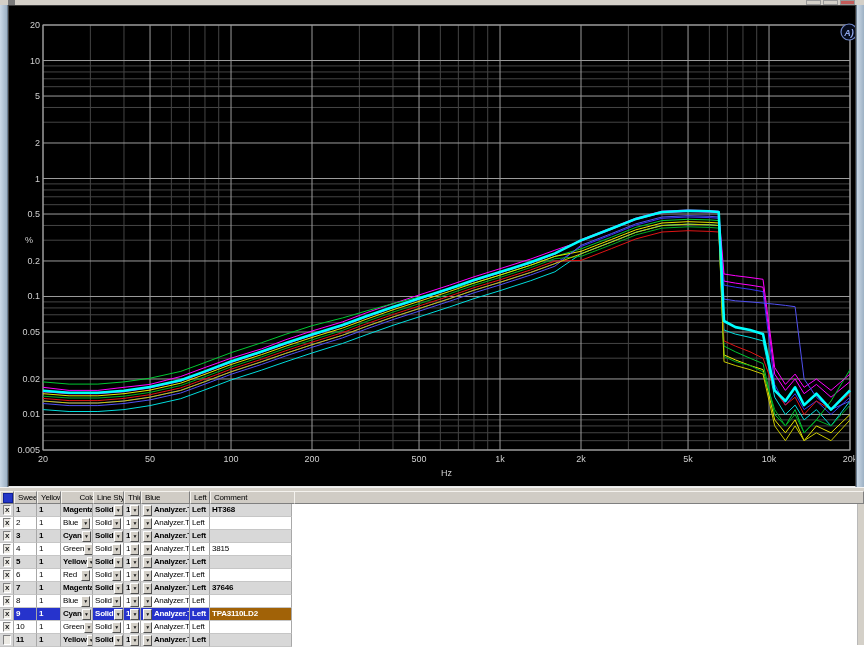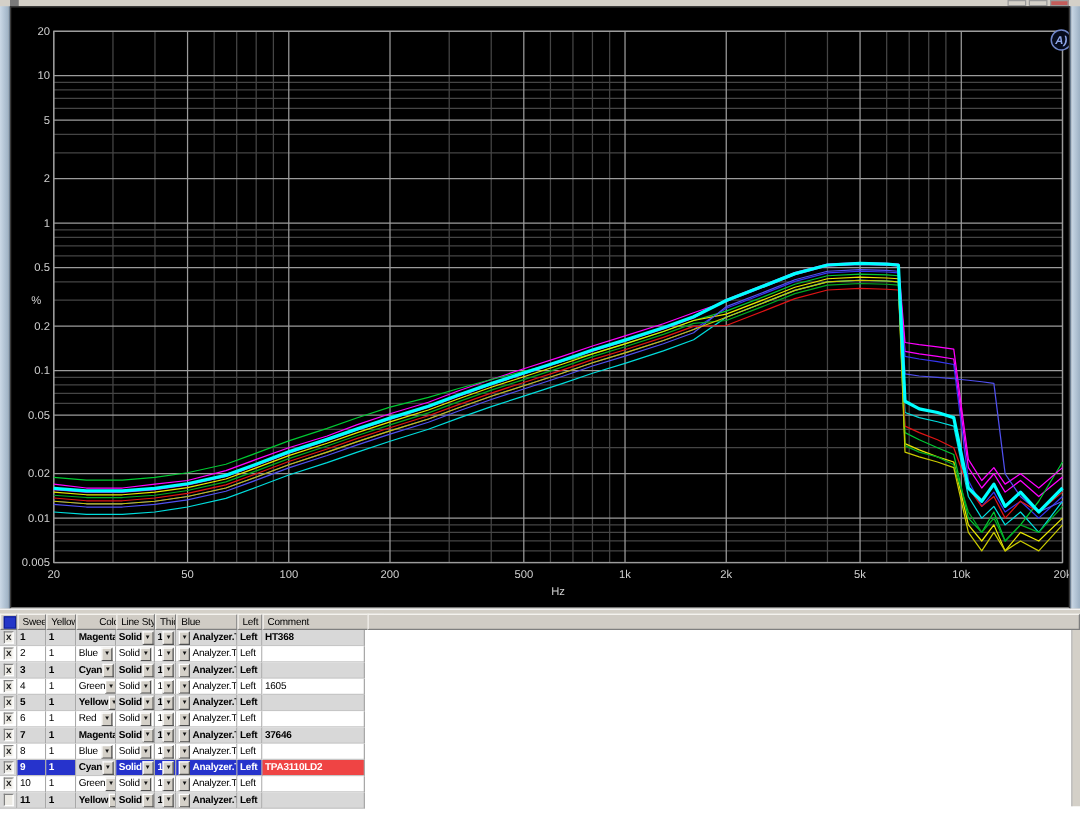--- a/index.html
+++ b/index.html
@@ -28,21 +28,21 @@
     white-space:nowrap;overflow:hidden;letter-spacing:-0.2px;}
   .corner-sq{position:absolute;left:2px;top:1px;width:10px;height:10px;background:#2436c8;border:1px solid #102098;}
   .trow{position:absolute;left:0;height:13px;width:292px;}
   .tcell{position:absolute;top:0;height:13px;font-size:8px;line-height:12px;color:#000;
     padding:0 2px;border-right:1px solid #a8a8a8;border-bottom:1px solid #c6c6c6;
     white-space:nowrap;overflow:hidden;display:flex;align-items:center;letter-spacing:-0.2px;}
   .tcell.bold{font-weight:bold;}
   .tcell.stripe{background:#d8d8d8;}
   .tcell.white{background:#ffffff;}
   .tcell.sel{background:#2633cc;color:#fff;}
-  .tcell.selcom{background:#ef4444;color:#fff;}
+  .tcell.selcom{background:#a16207;color:#fff;}
   .chkbox{width:10px;height:10px;margin-left:1px;background:#eceae4;border:1px solid;
     border-color:#808080 #ffffff #ffffff #808080;font-size:8px;font-weight:bold;line-height:8px;
     text-align:center;color:#222;}
   .dd{width:9px;height:11px;background:#d4d0c8;border:1px solid;border-color:#ffffff #505050 #505050 #ffffff;
     font-size:5px;color:#111;display:flex;align-items:center;justify-content:center;flex:0 0 auto;}
   .dd.right{margin-left:auto;}
   .dd.left{margin-right:2px;}
   .cellside-strip{position:absolute;left:857px;top:13px;width:7px;height:141px;background:#d4d0c8;border-left:1px solid #b9b9b9;}
 </style>
 </head>
@@ -303,21 +303,21 @@
             <div class="dd right">▼</div>
           </div>
           <div class="tcell white" style="left: 141px; width: 49px;">
             <div class="dd left">▼</div>
             <span>Analyzer.THD+N</span>
           </div>
           <div class="tcell white" style="left: 190px; width: 20px;">
             <span>Left</span>
           </div>
           <div class="tcell white" style="left: 210px; width: 82px;">
-            <span>1605</span>
+            <span>3815</span>
           </div>
         </div>
         <div class="trow" style="top: 65px;">
           <div class="tcell bold stripe" style="left: 0px; width: 14px;">
             <div class="chkbox">x</div>
           </div>
           <div class="tcell bold stripe" style="left: 14px; width: 23px;">
             <span>5</span>
           </div>
           <div class="tcell bold stripe" style="left: 37px; width: 24px;">

